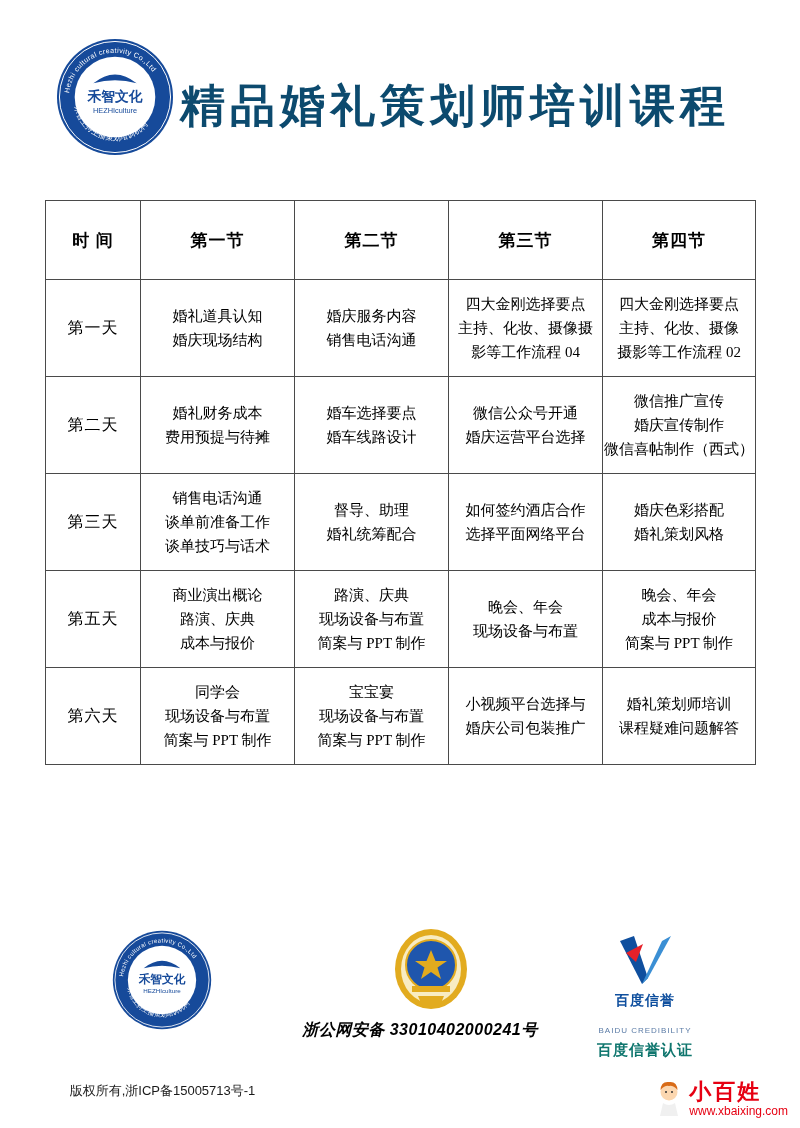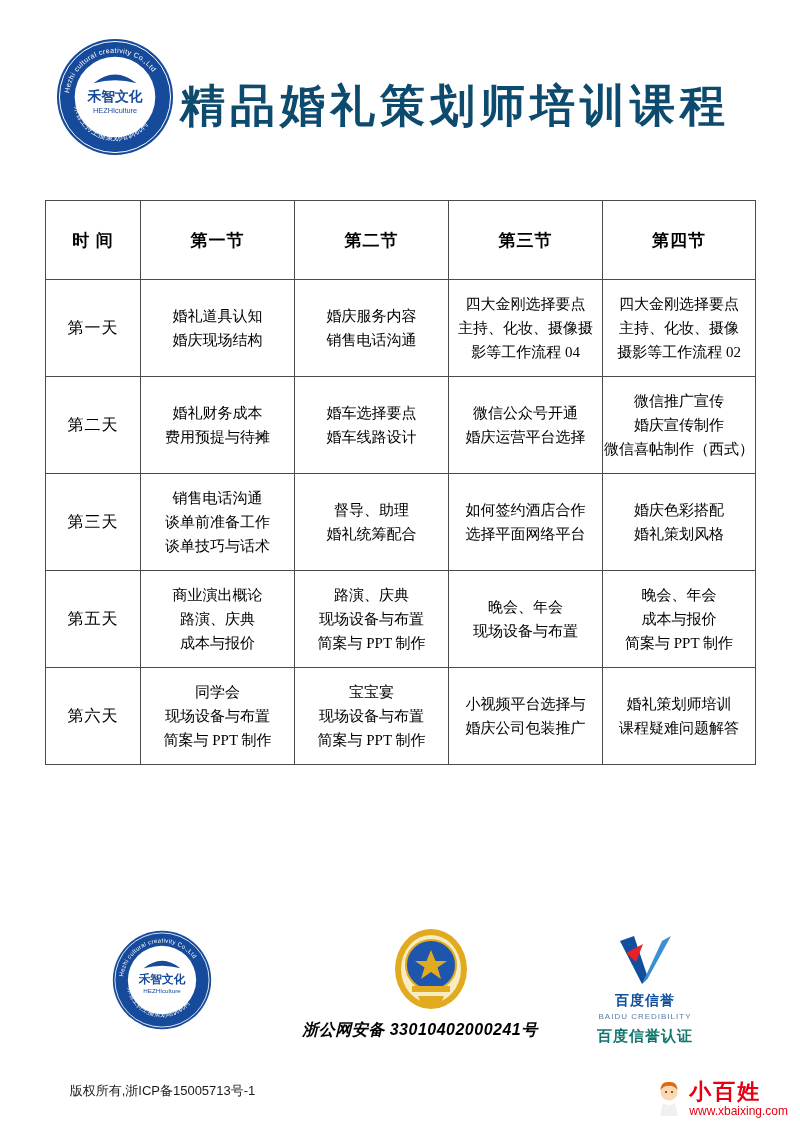--- a/index.html
+++ b/index.html
@@ -25,21 +25,21 @@
   
   .logo-footer { position:absolute; left:112px; top:930px; width:100px; height:100px; }
   .copyright { position:absolute; left:55px; top:1082px; width:215px; text-align:center;
                font-size:13px; color:#1a1a1a; }
   .police-badge { position:absolute; left:392px; top:928px; }
   .police-record { position:absolute; left:295px; top:1020px; width:250px; text-align:center;
                    font-size:16px; font-weight:bold; color:#000; letter-spacing:0.5px;font-style:italic; }
   .baidu-block { position:absolute; left:585px; top:934px; width:120px; text-align:center; }
   .baidu-icon-wrap { height:56px; }
   .baidu-cn { font-size:14px; font-weight:bold; color:#0f4f9e; margin-top:2px; letter-spacing:1px; }
-  .baidu-en { font-size:8px; color:#5a7ba6; letter-spacing:1px; margin-top:2px; }
+  .baidu-en { font-size:8px; color:#5a7ba6; letter-spacing:1px; margin-top:16px; }
   .baidu-cert { font-size:15px; font-weight:bold; color:#0f766e; margin-top:6px; letter-spacing:1px; }
 
   
   .watermark { position:absolute; right:12px; bottom:8px; display:flex; align-items:center; gap:4px; }
   .wm-text { text-align:left; }
   .wm-name { font-size:22px; font-weight:bold; color:#e60012; letter-spacing:2px; line-height:1.1; }
   .wm-url { font-size:12px; color:#e60012; line-height:1.2; }
 </style>
 </head>
 <body>

